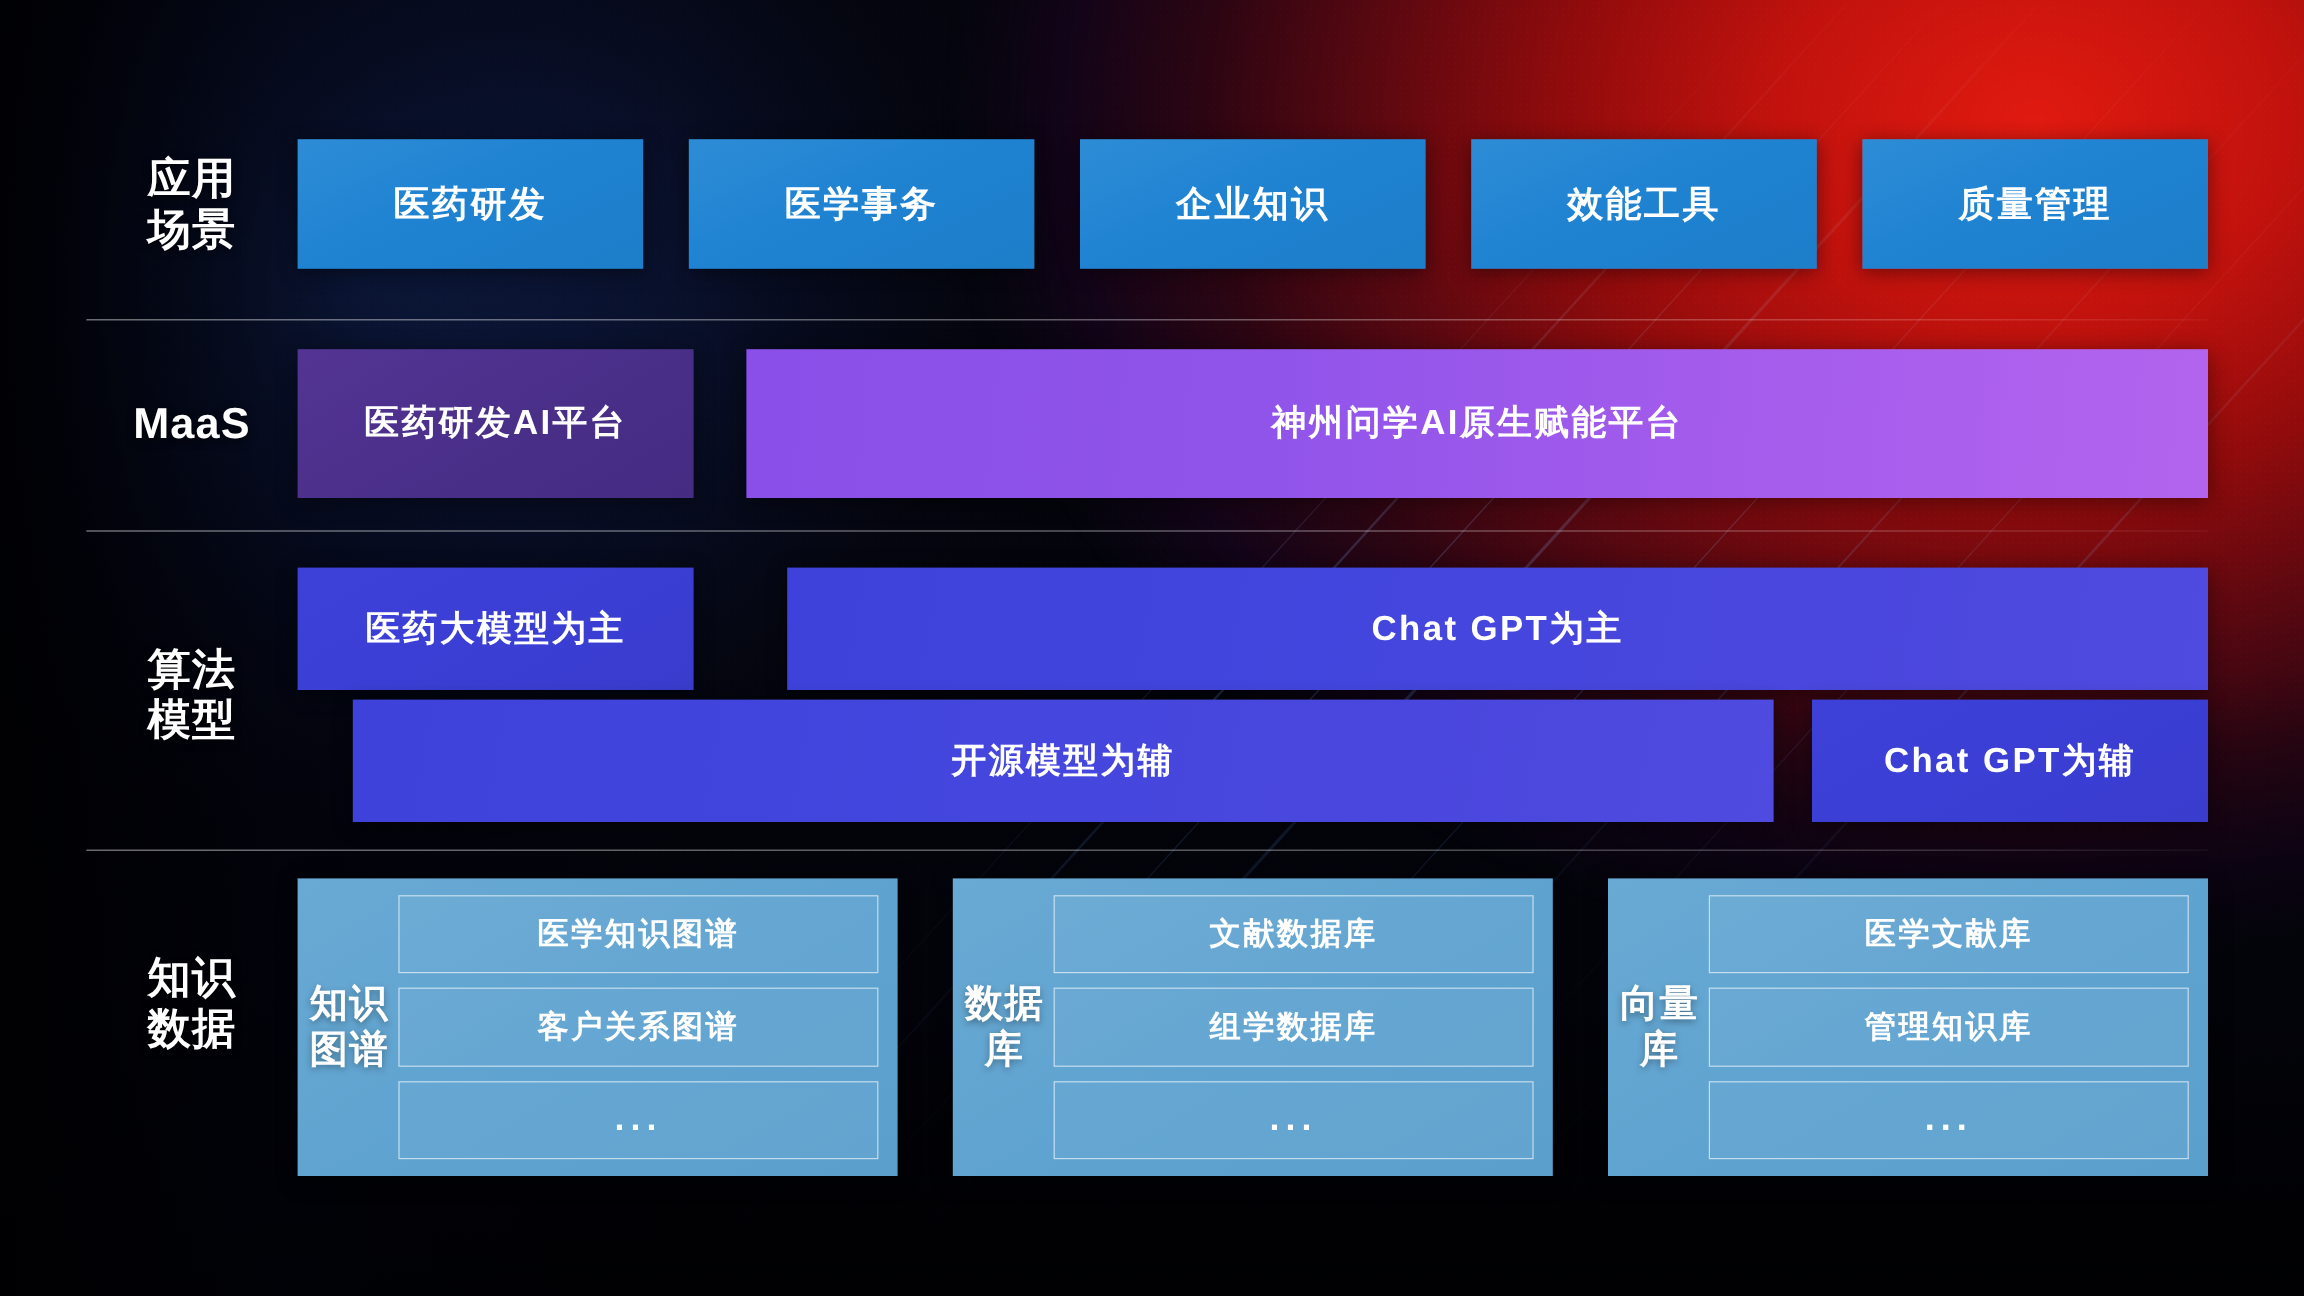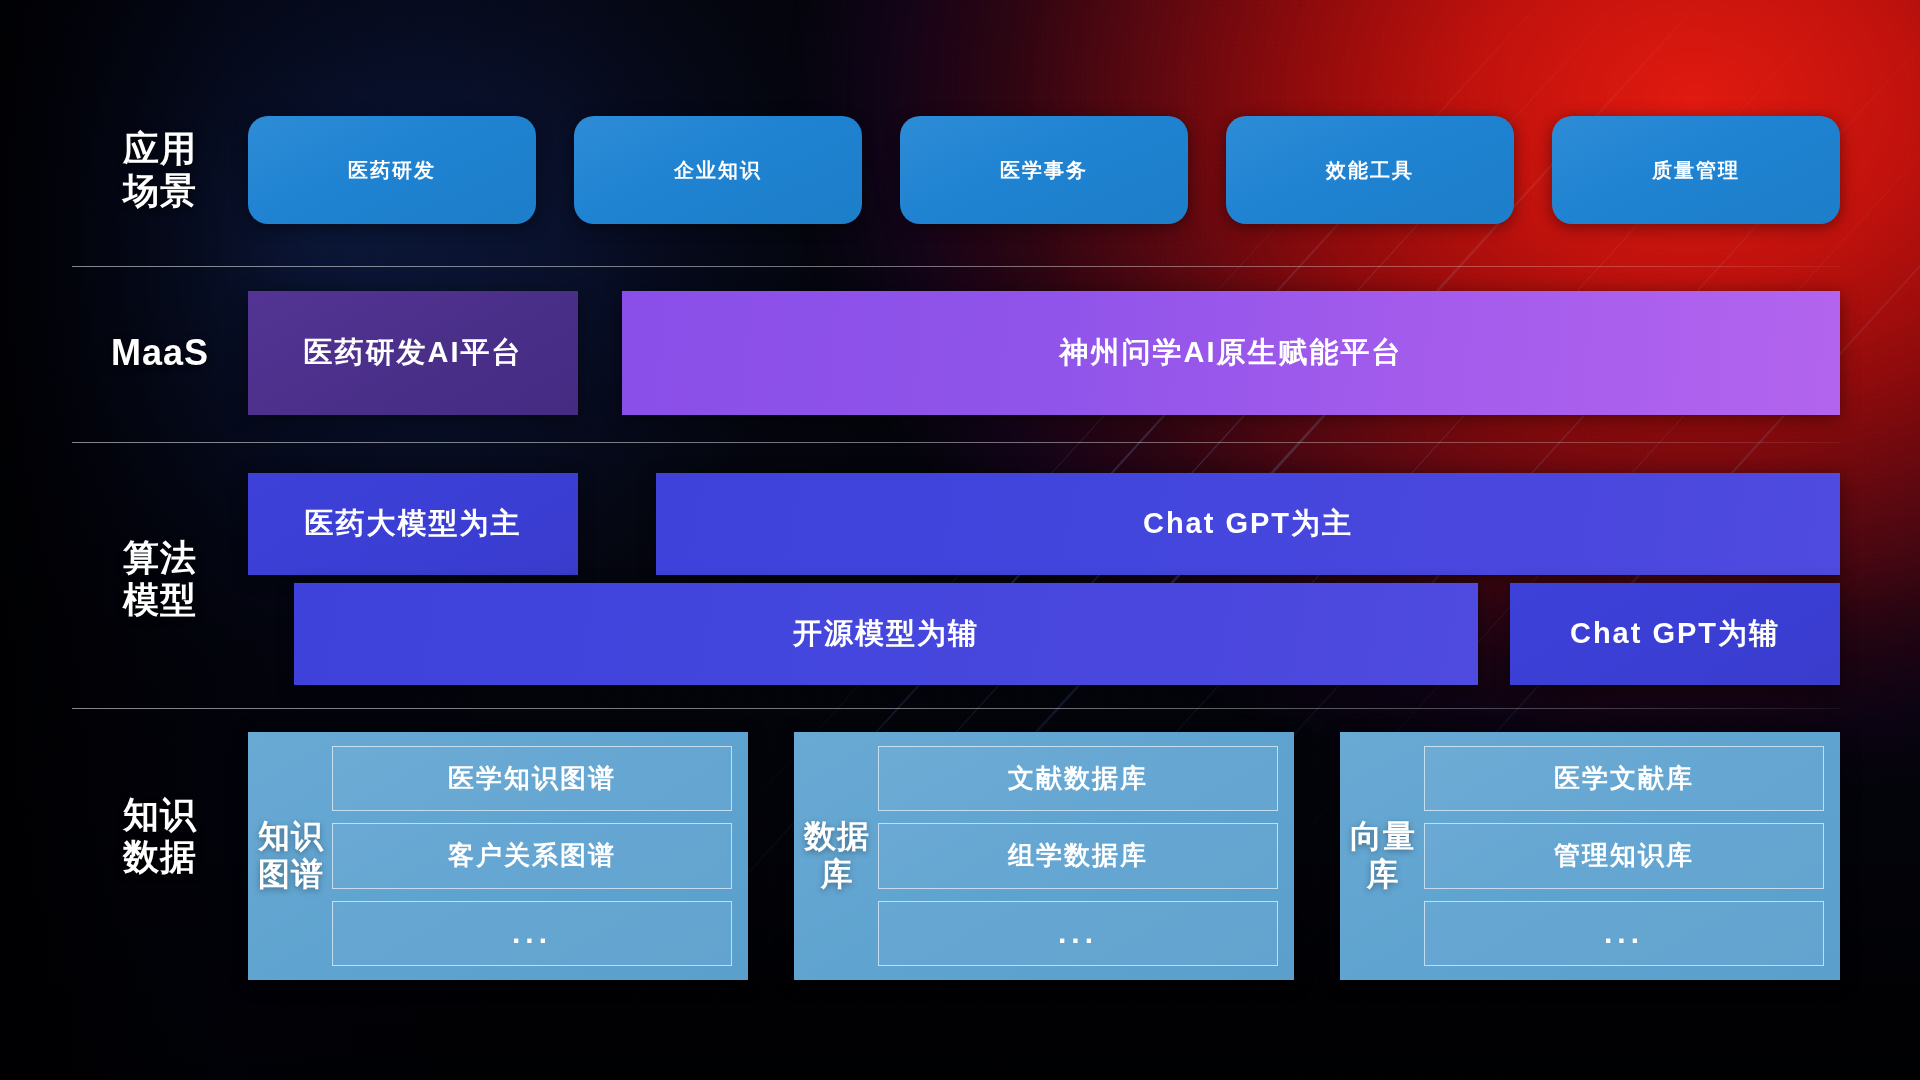--- a/index.html
+++ b/index.html
@@ -97,25 +97,24 @@
 
   
   #row-apps { top: 108px; height: 124px; }
   #row-apps .row-body { gap: 38px; }
   .app-card {
     flex: 1 1 0;
     height: 108px;
     background: linear-gradient(155deg, #2e8cd6 0%, #1f83d2 45%, #1d7ec9 100%);
     display: flex; align-items: center; justify-content: center;
     color: #fff;
-    font-size: 20px;
+    font-size: 30px;
     font-weight: bold;
     letter-spacing: 2px;
     box-shadow: 0 3px 16px rgba(0,0,0,.45);
-    border-radius: 20px;
   }
 
   
   #row-maas { top: 290px; height: 126px; }
   #row-maas .row-body { gap: 44px; }
   .maas-card {
     height: 124px;
     display: flex; align-items: center; justify-content: center;
     color: #fff; font-size: 29px; font-weight: bold; letter-spacing: 2px;
     box-shadow: 0 3px 18px rgba(0,0,0,.45);
@@ -233,22 +232,22 @@
   <div class="bg-bottom-shade"></div>
   <div class="bg-left-shade"></div>
 
   <div class="chart">
 
     <div class="row" id="row-apps">
       <div class="row-label">应用
 场景</div>
       <div class="row-body">
         <div class="app-card">医药研发</div>
+        <div class="app-card">医学事务</div>
         <div class="app-card">企业知识</div>
-        <div class="app-card">医学事务</div>
         <div class="app-card">效能工具</div>
         <div class="app-card">质量管理</div>
       </div>
     </div>
 
     <div class="divider" style="top:266px"></div>
 
     <div class="row" id="row-maas">
       <div class="row-label">MaaS</div>
       <div class="row-body">

